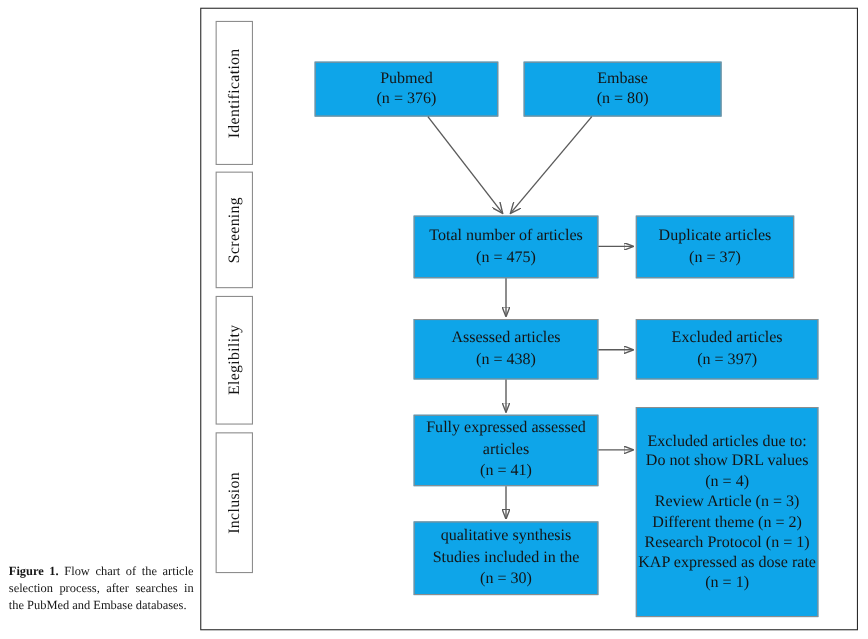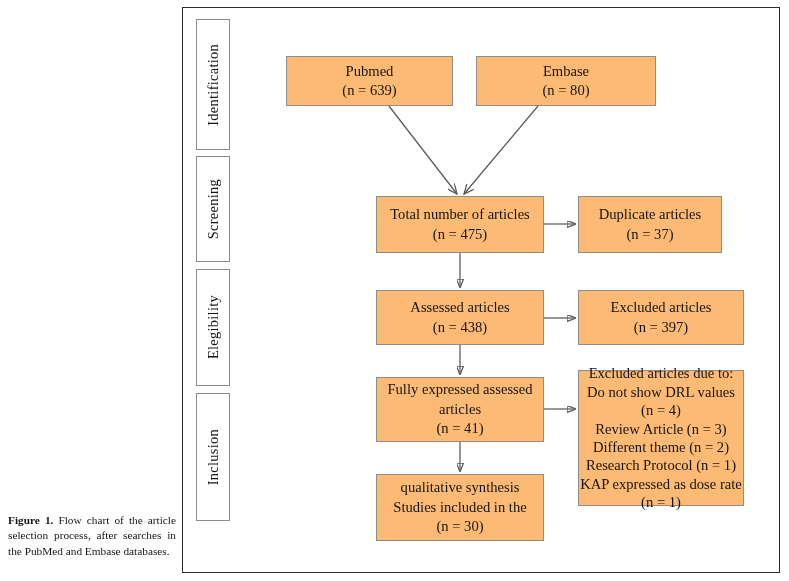--- a/index.html
+++ b/index.html
@@ -43,21 +43,21 @@
     border: 1.4px solid #2b2b2b;
     box-sizing: border-box;
     background: #ffffff;
   }
 
   
   .flow-box {
     position: absolute;
     box-sizing: border-box;
     border: 1.3px solid #8d8d8d;
-    background: #fdba74;
+    background: #0ea5e9;
     display: flex;
     flex-direction: column;
     align-items: center;
     justify-content: center;
     text-align: center;
     font-size: 14.6px;
     line-height: 19.5px;
     color: #141414;
     padding: 2px 5px;
   }
@@ -117,21 +117,21 @@
   <div class="stage-box" style="left:13px; top:261px; width:34px; height:117px;">
     <span class="stage-label">Elegibility</span>
   </div>
 
   <div class="stage-box" style="left:13px; top:385px; width:34px; height:128px;">
     <span class="stage-label">Inclusion</span>
   </div>
 
   <div class="flow-box" style="left:103px; top:48px; width:167px; height:50px;">
     <span class="line">Pubmed</span>
-    <span class="line">(n = 639)</span>
+    <span class="line">(n = 376)</span>
   </div>
 
   <div class="flow-box" style="left:293px; top:48px; width:180px; height:50px;">
     <span class="line">Embase</span>
     <span class="line">(n = 80)</span>
   </div>
 
   <div class="flow-box" style="left:193px; top:188px; width:168px; height:57px;text-align:center;">
     <span class="line">Total number of articles</span>
     <span class="line">(n = 475)</span>
@@ -151,21 +151,21 @@
     <span class="line">Excluded articles</span>
     <span class="line">(n = 397)</span>
   </div>
 
   <div class="flow-box" style="left:193px; top:369px; width:168px; height:65px;">
     <span class="line">Fully expressed assessed</span>
     <span class="line">articles</span>
     <span class="line">(n = 41)</span>
   </div>
 
-  <div class="flow-box" style="left:395px; top:362px; width:166px; height:136px; line-height:18.4px;">
+  <div class="flow-box" style="left:395px; top:362px; width:166px; height:191px; line-height:18.4px;">
     <span class="line">Excluded articles due to:</span>
     <span class="line">Do not show DRL values</span>
     <span class="line">(n = 4)</span>
     <span class="line">Review Article (n = 3)</span>
     <span class="line">Different theme (n = 2)</span>
     <span class="line">Research Protocol (n = 1)</span>
     <span class="line">KAP expressed as dose rate</span>
     <span class="line">(n = 1)</span>
   </div>
 

